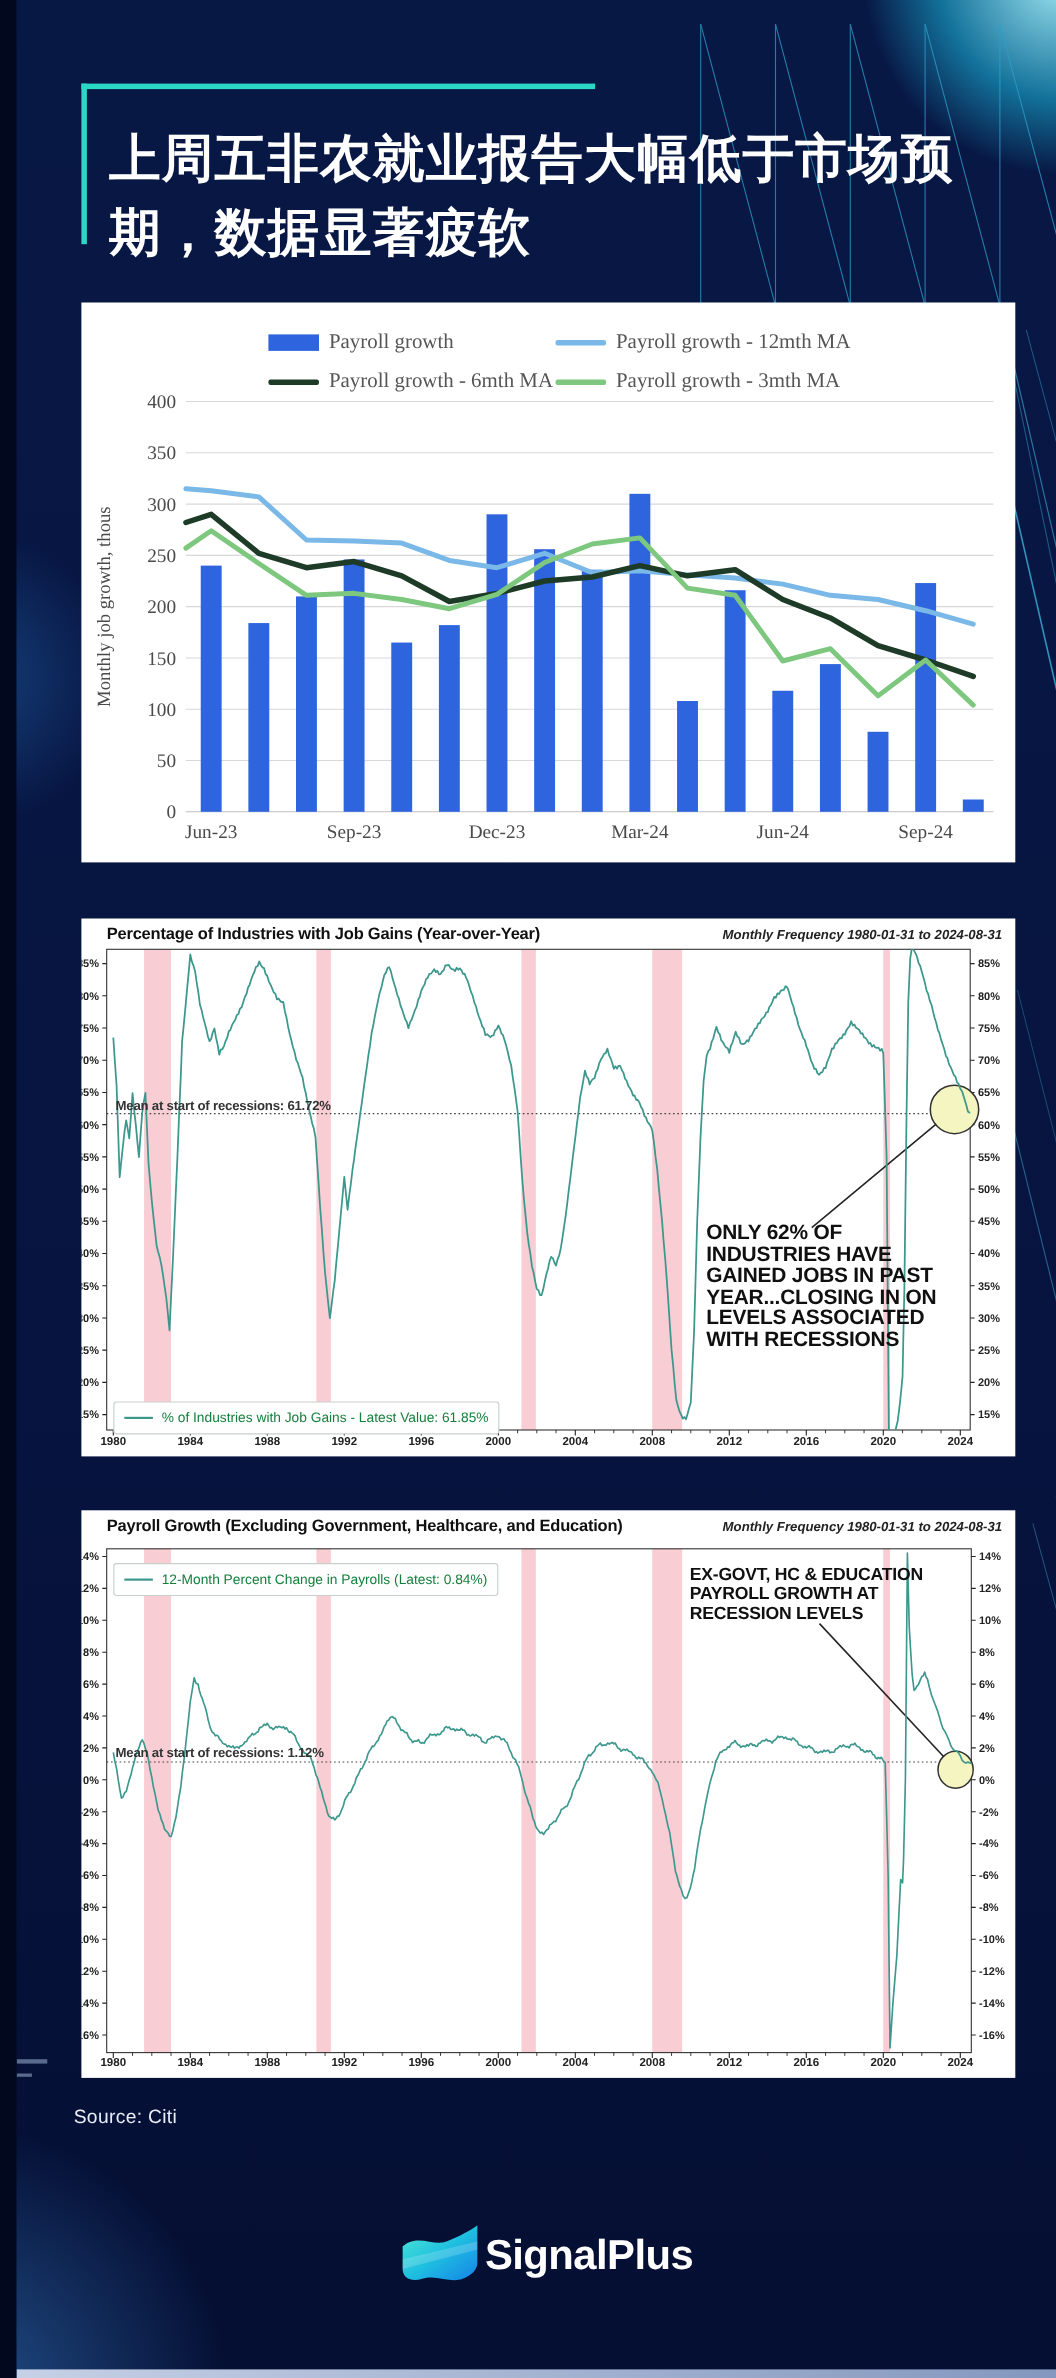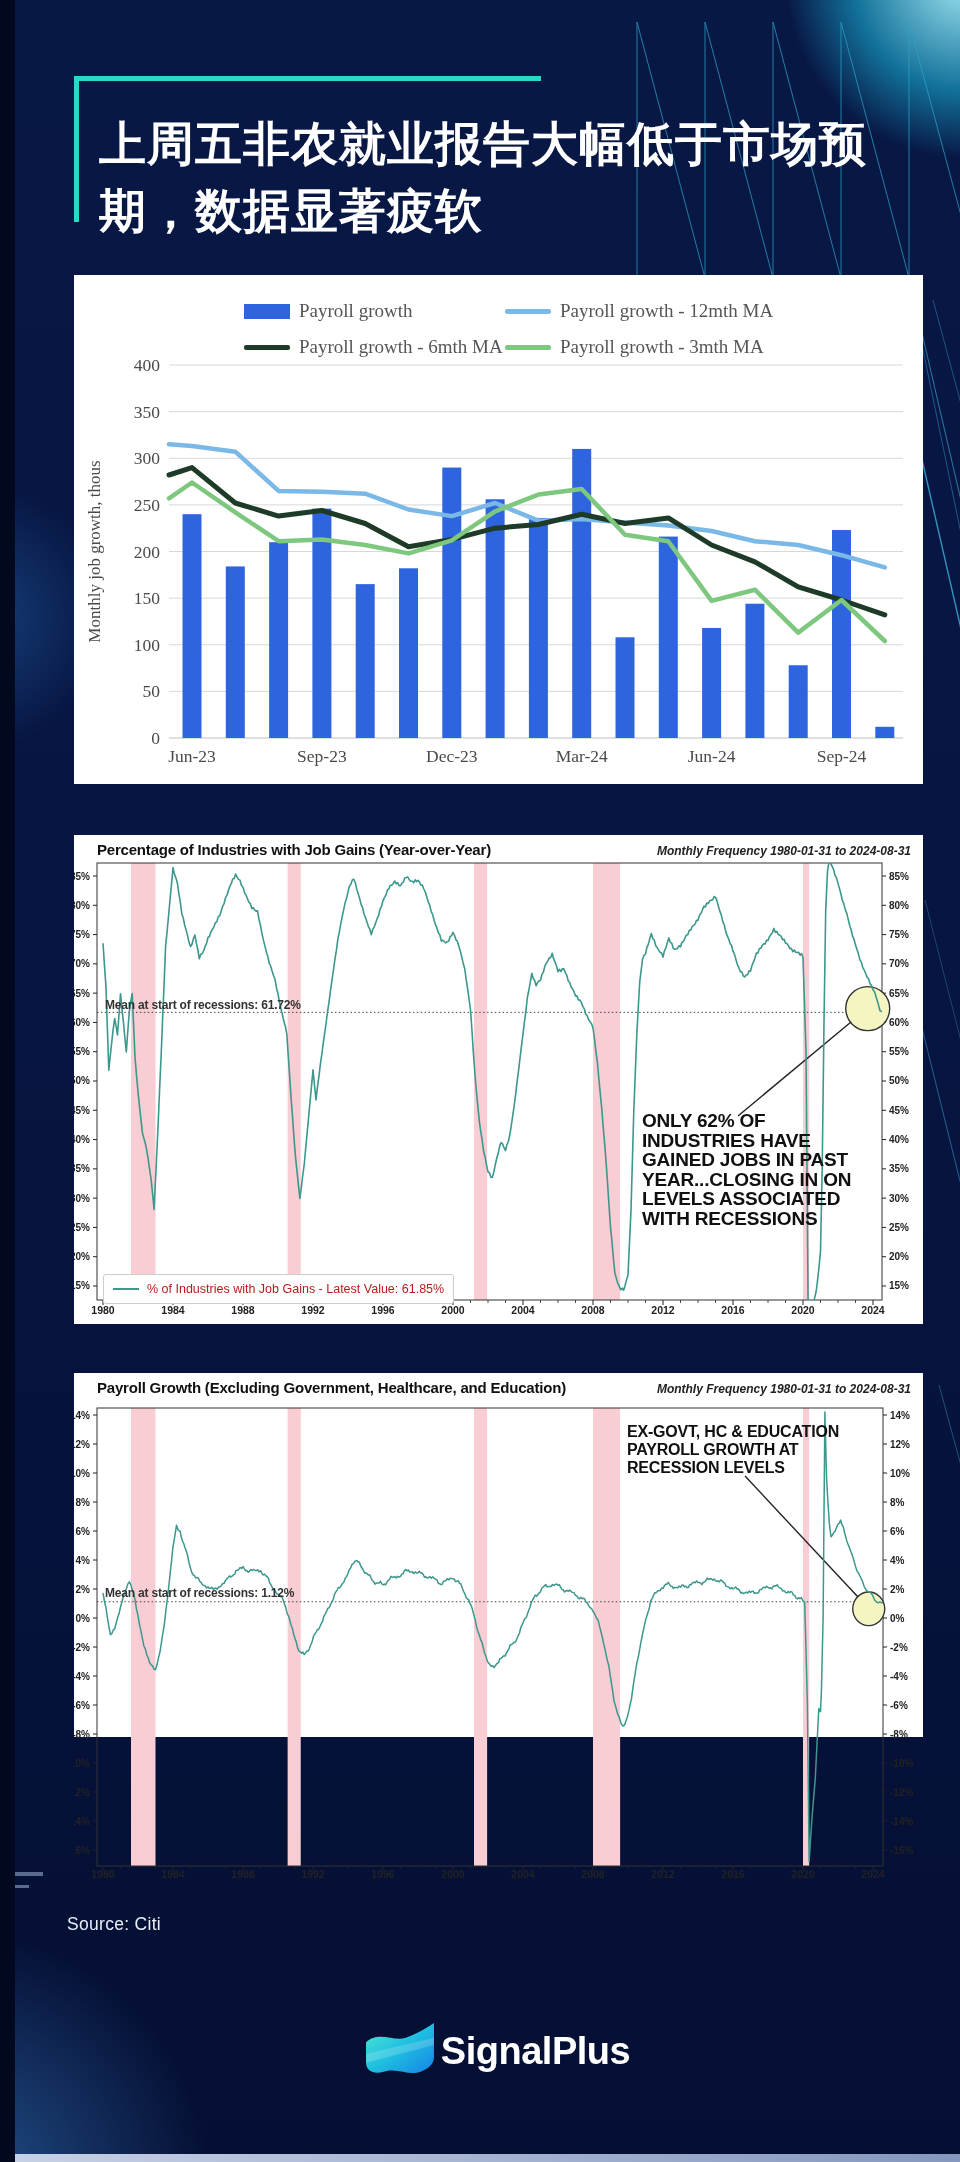--- a/index.html
+++ b/index.html
@@ -14,42 +14,42 @@
     margin-left: 15px;
   }
   .decor{position:absolute;inset:0;z-index:0;}
   .rule-h{position:absolute;left:59px;top:76px;width:467px;height:5px;z-index:2;}
   .rule-v{position:absolute;left:59px;top:76px;width:5px;height:146px;z-index:2;}
   .headline{position:absolute;left:84px;top:79px;z-index:2;color:#fff;font-weight:700;
     font-size:47px;line-height:67px;letter-spacing:1px;font-family:"Liberation Sans",sans-serif;}
   .panel{position:absolute;left:59px;width:849px;background:#fff;z-index:1;}
   .p1{top:275px;height:509px;}
   .p2{top:835px;height:489px;}
-  .p3{top:1373px;height:364px;}
+  .p3{top:1373px;height:516px;}
   .panel svg.plot{position:absolute;inset:0;}
   
   .lg1-item{position:absolute;display:flex;align-items:center;gap:9px;color:#555;
     font-family:"Liberation Serif",serif;font-size:19px;z-index:2;}
   .i1{left:170px;top:25px}.i2{left:431px;top:25px}.i3{left:170px;top:61px}.i4{left:431px;top:61px}
   .sw{display:inline-block;flex:none;}
   .sw.bar{width:46px;height:15px;}
   .sw.line{width:46px;height:5px;border-radius:2px;}
   
   .ptitle{position:absolute;left:23px;right:12px;top:6px;display:flex;justify-content:space-between;
     align-items:baseline;z-index:2;}
   .ptitle .t{font-weight:700;font-size:15px;color:#101010;letter-spacing:-.2px;}
   .ptitle .st{font-style:italic;font-weight:700;font-size:12px;color:#222;}
   .meanlab{position:absolute;font-size:12px;font-weight:700;color:#333;z-index:2;letter-spacing:-.2px;}
   .m2{left:31px;top:163px;}
   .m3{left:31px;top:213px;}
   .ann{position:absolute;font-weight:700;color:#101010;z-index:2;letter-spacing:-.2px;}
   .a2{left:568px;top:276px;font-size:19px;line-height:19.5px;}
   .a3{left:553px;top:50px;font-size:16px;line-height:18px;}
   .lgbox{position:absolute;display:flex;align-items:center;gap:8px;border:1px solid #c9cfcb;
-    background:#fefefe;border-radius:3px;font-size:12.5px;color:#b91c1c;padding:0 9px;z-index:2;}
+    background:#fefefe;border-radius:3px;font-size:12.5px;color:#15803d;padding:0 9px;z-index:2;}
   .lg2{left:29px;top:439px;height:28px;}
   .lg3{left:29px;top:48px;height:28px;}
   .lsw{display:inline-block;width:26px;height:2px;flex:none;}
   .source{position:absolute;left:52px;top:1914px;font-size:17.5px;color:#e9eef7;
     letter-spacing:.3px;z-index:2;}
   .footer{position:absolute;left:0;right:0;top:2020px;display:flex;justify-content:center;
     align-items:center;gap:1px;z-index:2;}
   .logo{width:80px;height:62px;}
   .brand{font-size:38px;font-weight:700;color:#fff;letter-spacing:-.5px;}
   .bottom-strip{position:absolute;left:0;bottom:0;width:100%;height:8px;z-index:3;
@@ -449,20 +449,24 @@
           </clipPath>
         </defs>
         <path d="M29.0 220.0L30.5 228.5L32.0 234.8L33.4 244.5L34.9 253.6L36.4 261.7L37.8 260.7L39.3 256.8L40.7 255.8L42.2 250.0L43.6 244.7L45.1 240.3L46.6 233.5L48.0 229.1L49.5 222.4L50.9 219.2L52.4 215.8L53.8 211.1L55.3 208.8L56.7 211.4L58.2 216.5L59.6 219.9L61.1 227.4L62.5 236.1L64.0 242.7L65.4 251.2L66.9 257.6L68.3 264.9L69.8 272.7L71.3 275.9L72.8 281.7L74.2 284.7L75.7 290.1L77.2 291.7L78.6 293.1L80.1 296.2L81.5 296.6L83.0 291.8L84.4 285.1L85.9 279.3L87.3 270.4L88.8 260.2L90.3 252.0L91.7 238.9L93.2 227.3L94.6 215.2L96.1 201.1L97.5 188.4L99.0 173.7L100.7 163.8L102.5 152.3L104.3 157.4L106.0 157.9L107.3 164.0L108.6 168.2L109.9 171.0L111.3 175.6L112.6 179.0L113.9 184.0L115.2 190.5L116.5 195.3L117.8 199.4L119.1 201.9L120.4 202.5L121.7 205.0L123.1 204.4L124.4 205.3L125.7 208.3L127.0 209.4L128.4 211.7L129.8 212.6L131.2 212.8L132.6 215.0L134.0 213.9L135.3 215.2L136.6 215.3L137.9 214.2L139.2 216.5L140.6 215.2L141.9 215.1L143.2 216.3L144.5 214.1L145.9 214.0L147.3 212.7L148.7 210.4L150.1 210.4L151.5 207.4L152.8 205.9L154.1 204.8L155.4 202.9L156.7 204.1L158.1 203.2L159.4 201.8L160.7 201.4L162.0 197.6L163.4 197.3L164.8 196.4L166.2 194.5L167.6 195.5L169.0 193.6L170.3 195.7L171.6 197.8L172.9 197.6L174.2 199.3L175.6 198.1L176.9 196.6L178.2 197.5L179.5 196.4L180.9 197.1L182.3 197.7L183.7 196.8L185.1 198.8L186.5 197.7L187.8 200.1L189.1 202.0L190.4 201.0L191.7 202.6L193.1 203.7L194.4 205.3L195.7 209.8L197.0 211.9L198.4 214.6L199.8 217.1L201.2 217.7L202.6 220.8L204.0 221.0L205.3 222.0L206.6 223.5L207.9 223.4L209.2 226.9L210.6 231.2L211.9 235.1L213.2 240.6L214.5 242.9L215.8 247.3L217.1 252.2L218.4 255.4L219.8 261.5L221.1 265.7L222.4 269.6L223.7 275.3L225.0 278.1L226.3 278.8L227.6 280.1L228.9 279.1L230.3 281.5L231.6 279.9L232.9 277.9L234.2 278.1L235.5 275.2L236.8 271.8L238.1 268.8L239.4 263.5L240.7 261.1L242.1 259.1L243.4 256.5L244.7 256.4L246.0 253.5L247.3 250.6L248.6 248.2L249.9 243.1L251.3 240.9L252.6 238.3L253.9 235.1L255.2 234.7L256.5 231.7L257.8 229.0L259.1 226.8L260.4 221.7L261.7 219.1L263.1 217.1L264.4 214.4L265.7 214.8L267.0 212.8L268.4 210.5L269.8 209.2L271.2 205.2L272.6 203.8L274.0 200.3L275.3 196.6L276.6 195.0L277.9 191.5L279.2 190.9L281.0 188.2L282.8 187.6L284.1 188.9L285.4 189.2L286.7 193.0L288.0 195.0L289.3 197.0L290.6 200.1L291.9 199.7L293.2 200.9L294.6 202.1L295.9 202.1L297.2 205.6L298.5 207.7L299.8 208.8L301.1 211.2L302.4 209.9L303.8 209.9L305.1 209.9L306.4 208.4L307.7 210.7L309.0 211.8L310.3 211.1L311.6 211.9L312.9 209.1L314.2 207.4L315.6 206.2L316.9 203.4L318.2 204.2L319.5 204.2L320.9 203.5L322.3 205.0L323.7 203.3L325.1 204.1L326.5 203.3L327.8 201.1L329.1 200.7L330.4 197.6L331.7 196.7L333.1 197.8L334.4 197.0L335.7 199.1L337.0 199.1L338.4 198.7L339.8 200.5L341.2 199.0L342.6 199.9L344.0 199.9L345.3 198.2L346.6 199.9L347.9 199.8L349.2 201.5L350.6 204.3L351.9 203.8L353.2 205.1L354.5 204.7L355.9 203.6L357.3 205.2L358.7 203.9L360.1 205.2L361.5 206.1L362.8 206.6L364.1 210.1L365.4 210.7L366.7 211.4L368.1 211.5L369.4 208.3L370.7 207.9L372.0 207.5L373.4 205.7L374.8 206.8L376.2 205.2L377.6 205.6L379.0 205.7L380.3 206.3L381.6 208.7L382.9 208.1L384.2 207.7L385.6 210.3L386.9 211.0L388.2 214.7L389.5 218.3L390.8 220.6L392.1 224.6L393.4 225.8L394.8 226.9L396.1 230.8L397.4 232.8L398.7 237.6L400.0 242.6L401.3 247.5L402.6 254.1L403.9 258.3L405.3 262.0L406.6 266.6L407.9 269.2L409.2 274.3L410.5 280.0L411.8 282.8L413.1 287.6L414.4 289.8L415.7 291.3L417.2 293.4L418.7 292.6L420.1 294.7L421.6 292.3L423.0 290.5L424.5 289.7L425.8 285.8L427.1 285.4L428.4 284.1L429.8 282.7L431.1 283.1L432.4 280.1L433.7 277.8L435.0 275.6L436.3 271.8L437.6 271.5L438.9 270.4L440.3 269.3L441.6 269.1L442.9 265.7L444.2 262.8L445.5 260.0L446.8 254.4L448.1 251.9L449.4 248.8L450.7 245.7L452.1 244.9L453.4 241.0L454.7 237.6L456.0 234.3L457.3 229.3L458.6 227.2L459.9 224.7L461.3 222.1L462.6 223.3L463.9 221.5L465.2 220.1L466.5 218.8L467.8 215.0L469.1 214.1L470.4 212.9L471.7 211.5L473.1 213.9L474.4 213.5L475.7 213.4L477.0 213.5L478.4 211.6L479.8 212.5L481.2 211.7L482.6 211.0L484.0 212.3L485.3 211.6L486.6 214.2L487.9 216.4L489.2 216.7L490.6 219.0L491.9 218.0L493.2 217.3L494.5 218.3L495.9 217.0L497.3 218.9L498.7 219.4L500.1 219.8L501.5 222.4L502.8 222.8L504.1 225.0L505.4 225.9L506.7 224.3L508.1 225.7L509.4 225.2L510.7 226.0L512.0 229.2L513.4 229.8L514.8 232.9L516.2 234.7L517.6 235.7L519.0 238.5L520.3 240.1L521.6 243.0L522.9 245.7L524.2 247.3L525.6 253.4L526.9 258.5L528.2 263.7L529.5 270.1L530.8 275.4L532.1 281.7L533.4 287.7L534.8 292.6L536.1 301.6L537.4 309.8L538.7 318.2L540.0 328.1L541.3 332.1L542.6 337.0L543.9 341.7L545.3 344.5L547.0 350.4L548.8 353.0L550.5 352.1L552.3 347.0L553.6 343.2L554.9 337.7L556.2 331.2L557.5 325.8L558.8 315.6L560.1 306.9L561.4 299.1L562.8 290.2L564.1 284.8L565.4 278.1L566.7 270.3L568.0 263.8L569.8 255.1L571.5 247.6L572.8 243.0L574.1 238.9L575.4 234.7L576.7 228.0L578.1 225.6L579.4 222.7L580.7 219.8L582.0 219.9L583.4 218.1L584.8 217.8L586.2 217.5L587.6 215.1L589.0 215.4L590.3 213.0L591.6 211.3L592.9 211.2L594.2 209.3L595.6 211.6L596.9 213.2L598.2 213.4L599.5 215.5L600.9 214.4L602.3 214.4L603.7 214.9L605.1 213.0L606.5 214.3L607.8 212.3L609.1 212.0L610.4 213.8L611.7 213.2L613.1 214.6L614.4 214.4L615.7 211.8L617.0 211.7L618.4 209.9L619.8 209.3L621.2 209.7L622.6 208.0L624.0 209.6L625.3 209.6L626.6 210.0L627.9 211.6L629.2 209.5L630.6 208.8L631.9 207.6L633.2 205.2L634.5 206.5L635.9 205.7L637.3 205.9L638.7 207.3L640.1 206.1L641.5 207.8L642.8 208.2L644.1 207.9L645.4 208.9L646.7 207.0L648.1 207.8L649.4 209.5L650.7 209.9L652.0 213.2L653.4 213.6L654.8 214.1L656.2 215.8L657.6 214.5L659.0 216.0L660.3 215.0L661.6 214.0L662.9 215.9L664.2 215.8L665.6 217.8L666.9 220.1L668.2 219.4L669.5 220.7L670.9 219.9L672.3 219.1L673.7 220.0L675.1 218.1L676.5 219.3L677.8 218.5L679.1 218.1L680.4 220.5L681.7 219.9L683.1 220.0L684.4 219.9L685.7 216.8L687.0 216.6L688.4 215.3L689.8 214.0L691.2 215.0L692.6 213.3L694.0 214.4L695.3 215.2L696.6 214.7L697.9 215.9L699.2 213.4L700.6 212.7L701.9 213.1L703.2 211.7L704.5 214.0L705.9 215.0L707.3 215.4L708.7 218.1L710.1 217.6L711.5 219.4L712.8 219.9L714.1 218.5L715.4 219.6L716.7 218.5L718.1 219.2L719.4 222.0L720.7 222.4L722.0 225.0L723.3 225.9L724.6 224.7L725.9 225.7L727.3 224.5L729.0 227.9L730.7 229.4L732.1 280.6L733.4 332.0L735.1 488.7L736.4 468.6L737.8 447.3L739.5 426.6L741.3 405.1L743.0 370.9L744.8 335.6L746.5 338.7L747.4 318.1L749.1 244.9L750.9 38.9L752.6 106.2L753.9 128.5L755.3 150.0L757.0 163.8L758.3 162.3L759.6 159.8L760.9 158.5L762.3 155.1L764.0 151.1L765.3 150.4L766.6 147.1L767.9 151.5L769.2 153.6L771.0 161.3L772.8 167.9L774.5 172.4L776.3 177.0L778.0 181.4L779.8 187.3L781.5 193.4L783.2 198.3L785.0 201.0L786.7 204.5L788.5 208.4L790.3 213.8L792.0 216.7L793.8 218.4L795.5 218.7L797.3 220.4L799.0 223.1L800.7 227.3L802.5 229.0L804.2 229.8L806.0 228.8L807.8 229.8L809.2 229.8L810.7 232.8" fill="none" stroke="#3c978d" stroke-width="1.5" stroke-linejoin="round" clip-path="url(#clip3)"></path>
       </svg>
     <div class="meanlab m3">Mean at start of recessions: 1.12%</div>
     <div class="ann a3">
       <div>EX-GOVT, HC &amp; EDUCATION</div>
       <div>PAYROLL GROWTH AT</div>
       <div>RECESSION LEVELS</div>
     </div>
+    <div class="lgbox lg3">
+      <span class="lsw" style="background: rgb(60, 151, 141);"></span>
+      <span>12-Month Percent Change in Payrolls (Latest: 0.84%)</span>
+    </div>
   </section>
 
   <div class="source">Source: Citi</div>
 
   <div class="footer">
     <svg class="logo" viewBox="0 0 104 84">
       <defs>
         <linearGradient id="lgA" x1="0" y1="0" x2="1" y2="1">
           <stop offset="0" stop-color="#53e9d2"></stop>
           <stop offset="0.5" stop-color="#1fc0e0"></stop>

